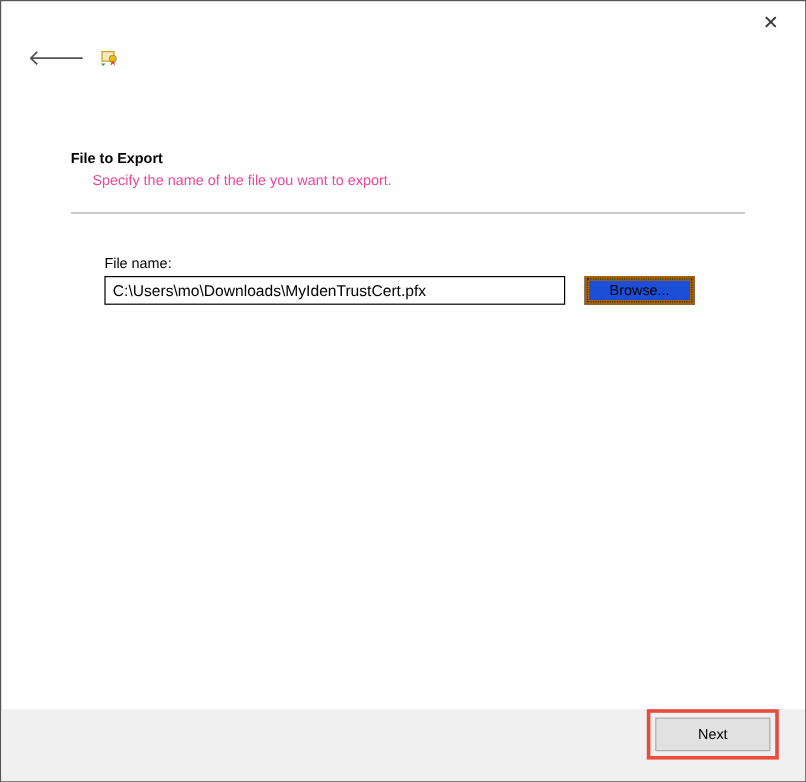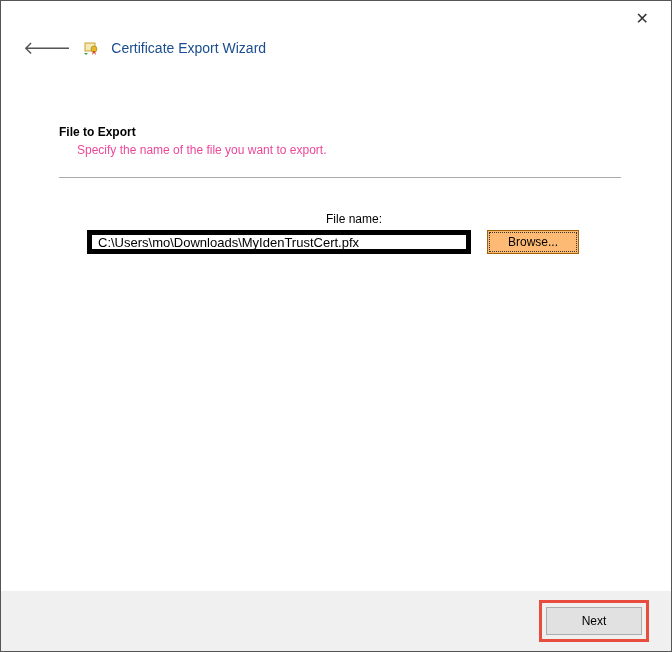--- a/index.html
+++ b/index.html
@@ -70,58 +70,57 @@
       border: none;
       border-top: 1px solid #aaa;
     }
     .file-section {
       padding: 34px 0 0 28px;
     }
     .file-label {
       font-size: 12px;
       color: #000;
       margin-bottom: 4px;
-      text-align: center;
     }
     .file-row {
       display: flex;
       align-items: center;
       gap: 16px;
     }
     .file-input {
       width: 384px;
       height: 24px;
-      border: 5px solid #000000;
+      border: 1px solid #000000;
       font-family: inherit;
       font-size: 13px;
       padding: 2px 6px;
       color: #000;
     }
     .browse-btn {
       width: 92px;
       height: 24px;
-      background: #fdba74;
-      border: 1px solid #a16207;
+      background: #1d4ed8;
+      border: 4px solid #a16207;
       outline: 1px dotted #333;
       outline-offset: -3px;
       font-family: inherit;
       font-size: 12px;
       color: #000;
       cursor: pointer;
     }
     .footer {
       position: absolute;
       bottom: 0;
       left: 0;
       right: 0;
       height: 60px;
       background: #f0f0f0;
       display: flex;
       justify-content: flex-end;
-      align-items: center;
+      align-items: flex-start;
       gap: 10px;
       padding-right: 22px;
     }
     .footer-btn {
       width: 96px;
       height: 28px;
       background: #e1e1e1;
       border: 1px solid #adadad;
       font-family: inherit;
       font-size: 12px;
@@ -144,21 +143,20 @@
 <div class="header">
   <span class="back-arrow">🡐</span>
   <span class="cert-icon">
     <svg viewBox="0 0 16 16" width="16" height="16">
       <rect x="2" y="3" width="10" height="8" fill="#f4e9b8" stroke="#c9a227" stroke-width="1"></rect>
       <circle cx="11" cy="9" r="3" fill="#e8b923" stroke="#8a6d0b" stroke-width="0.5"></circle>
       <path d="M10 11 L9 15 L11 13 L13 15 L12 11 Z" fill="#d94f2b"></path>
       <path d="M1 13 L5 13 L3 15 Z" fill="#3a9d3a"></path>
     </svg>
   </span>
-  <span class="wizard-title">Certificate Export Wizard</span>
 </div>
 
 <div class="content">
   <div class="section-title">File to Export</div>
   <div class="section-desc">Specify the name of the file you want to export.</div>
   <hr class="separator">
   <div class="file-section">
     <div class="file-label">File name:</div>
     <div class="file-row">
       <input type="text" class="file-input" value="C:\Users\mo\Downloads\MyIdenTrustCert.pfx" style="">

